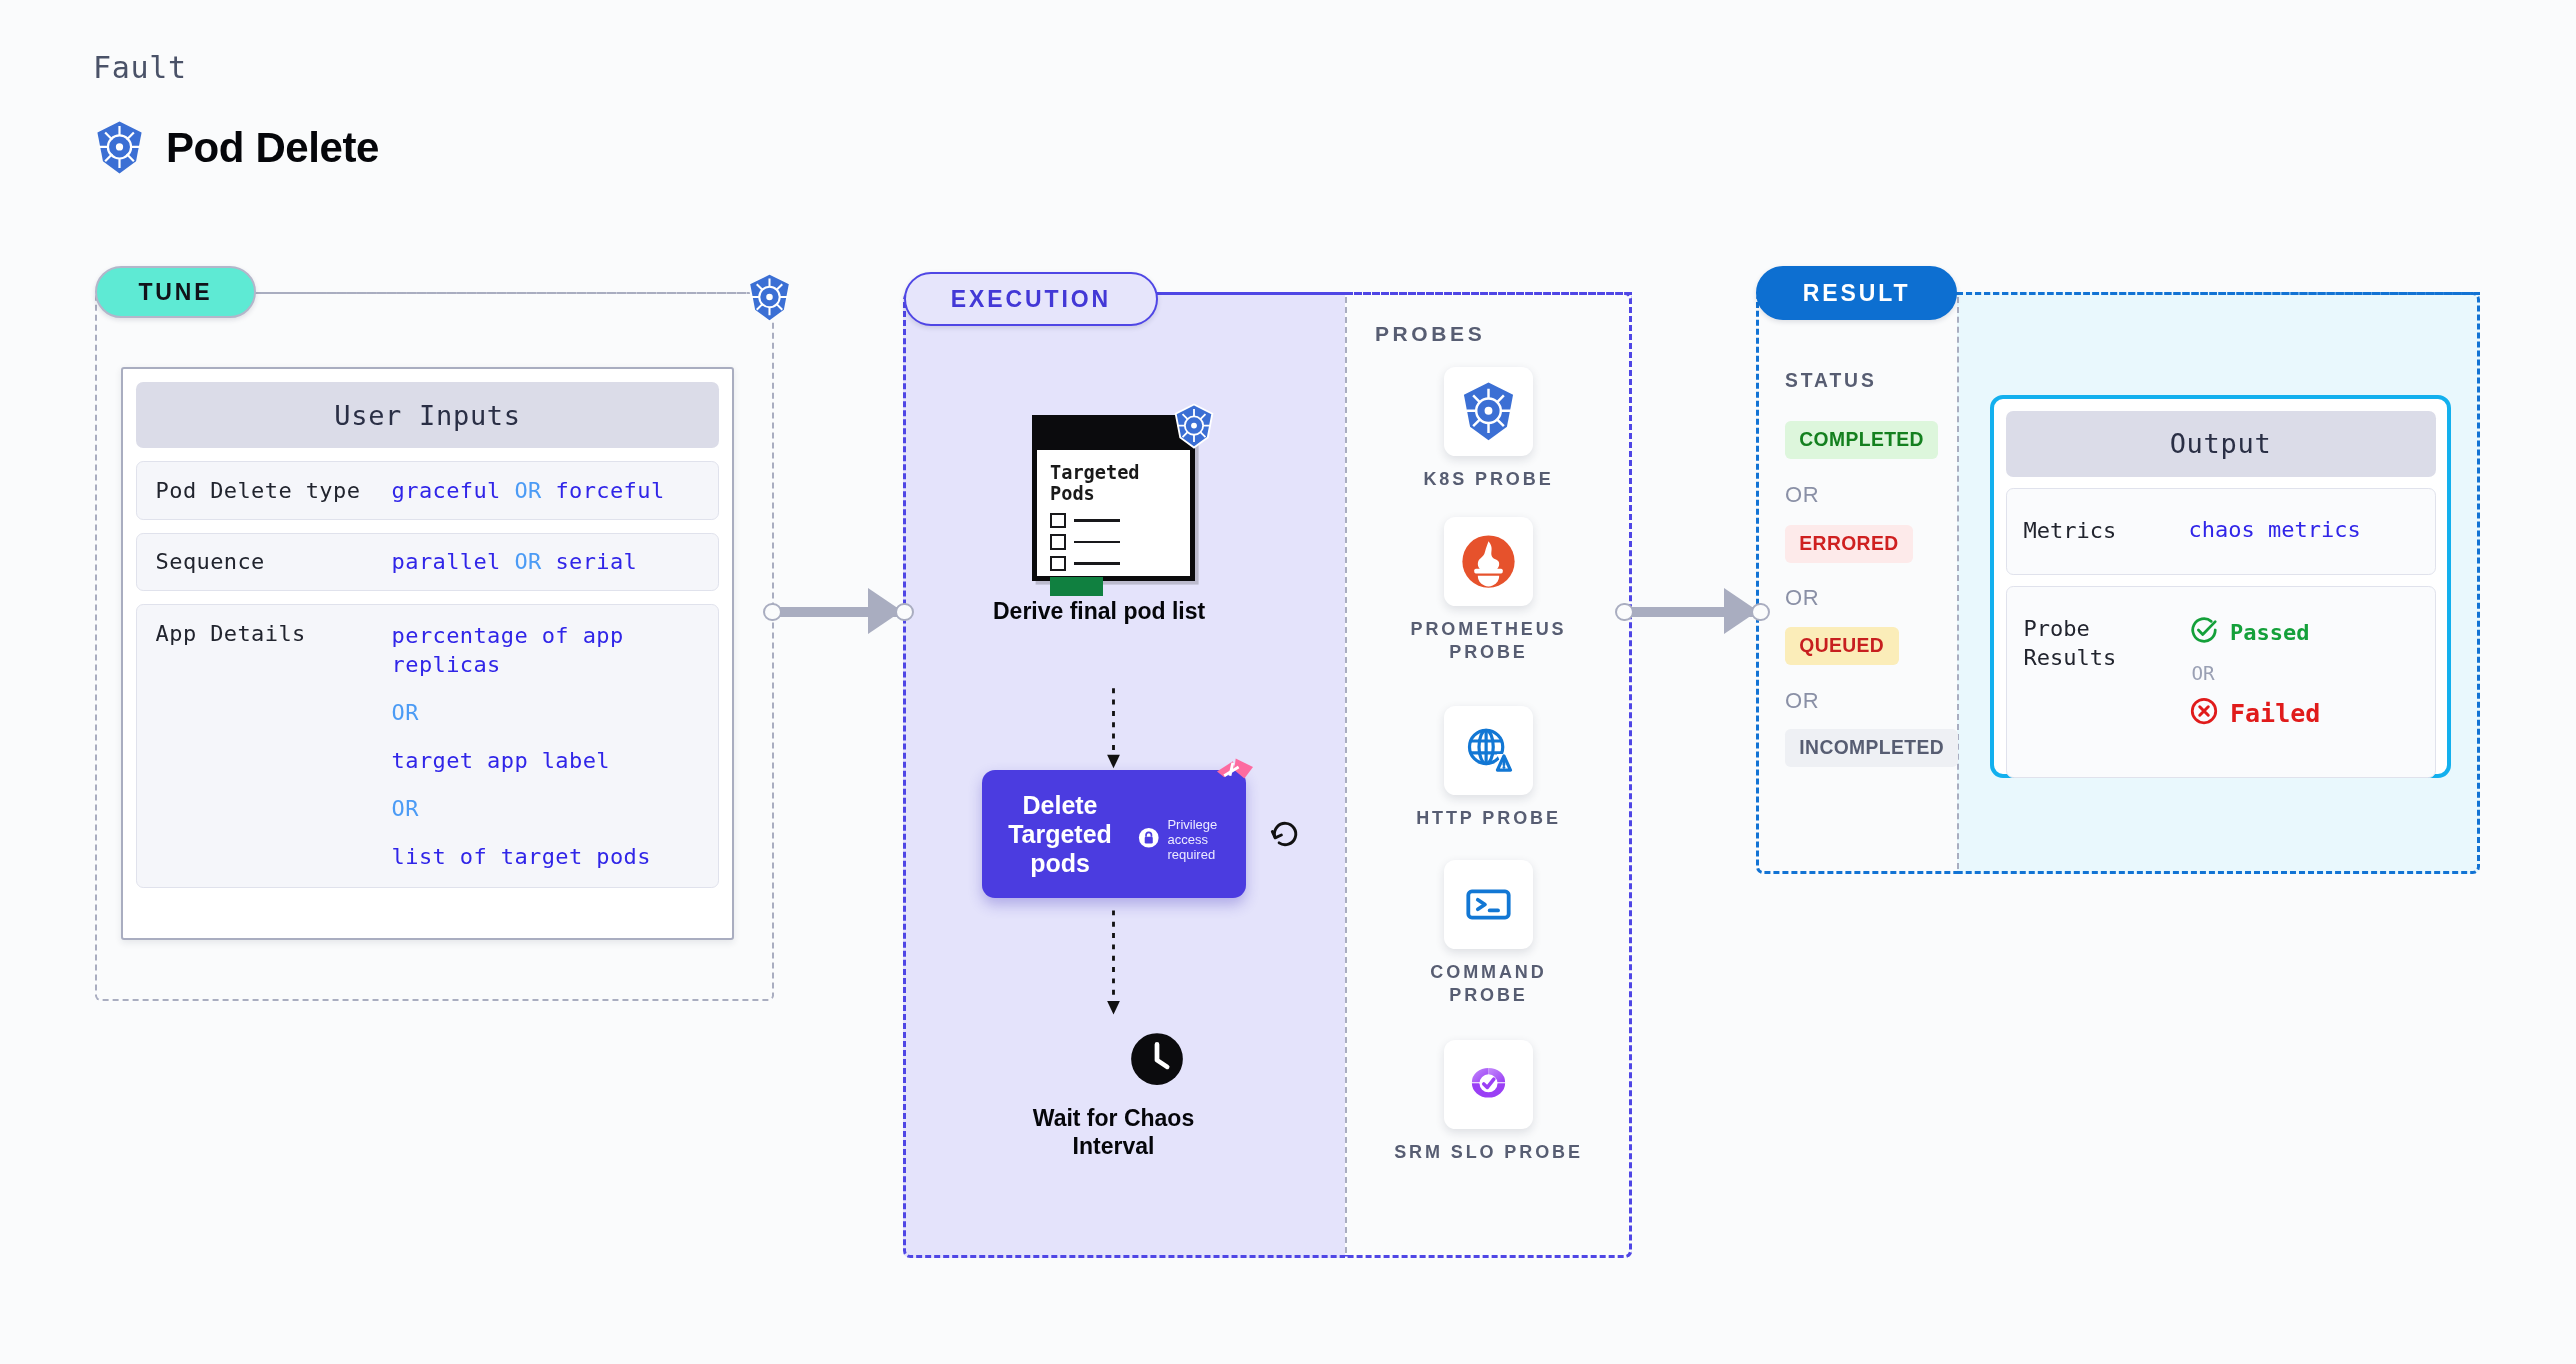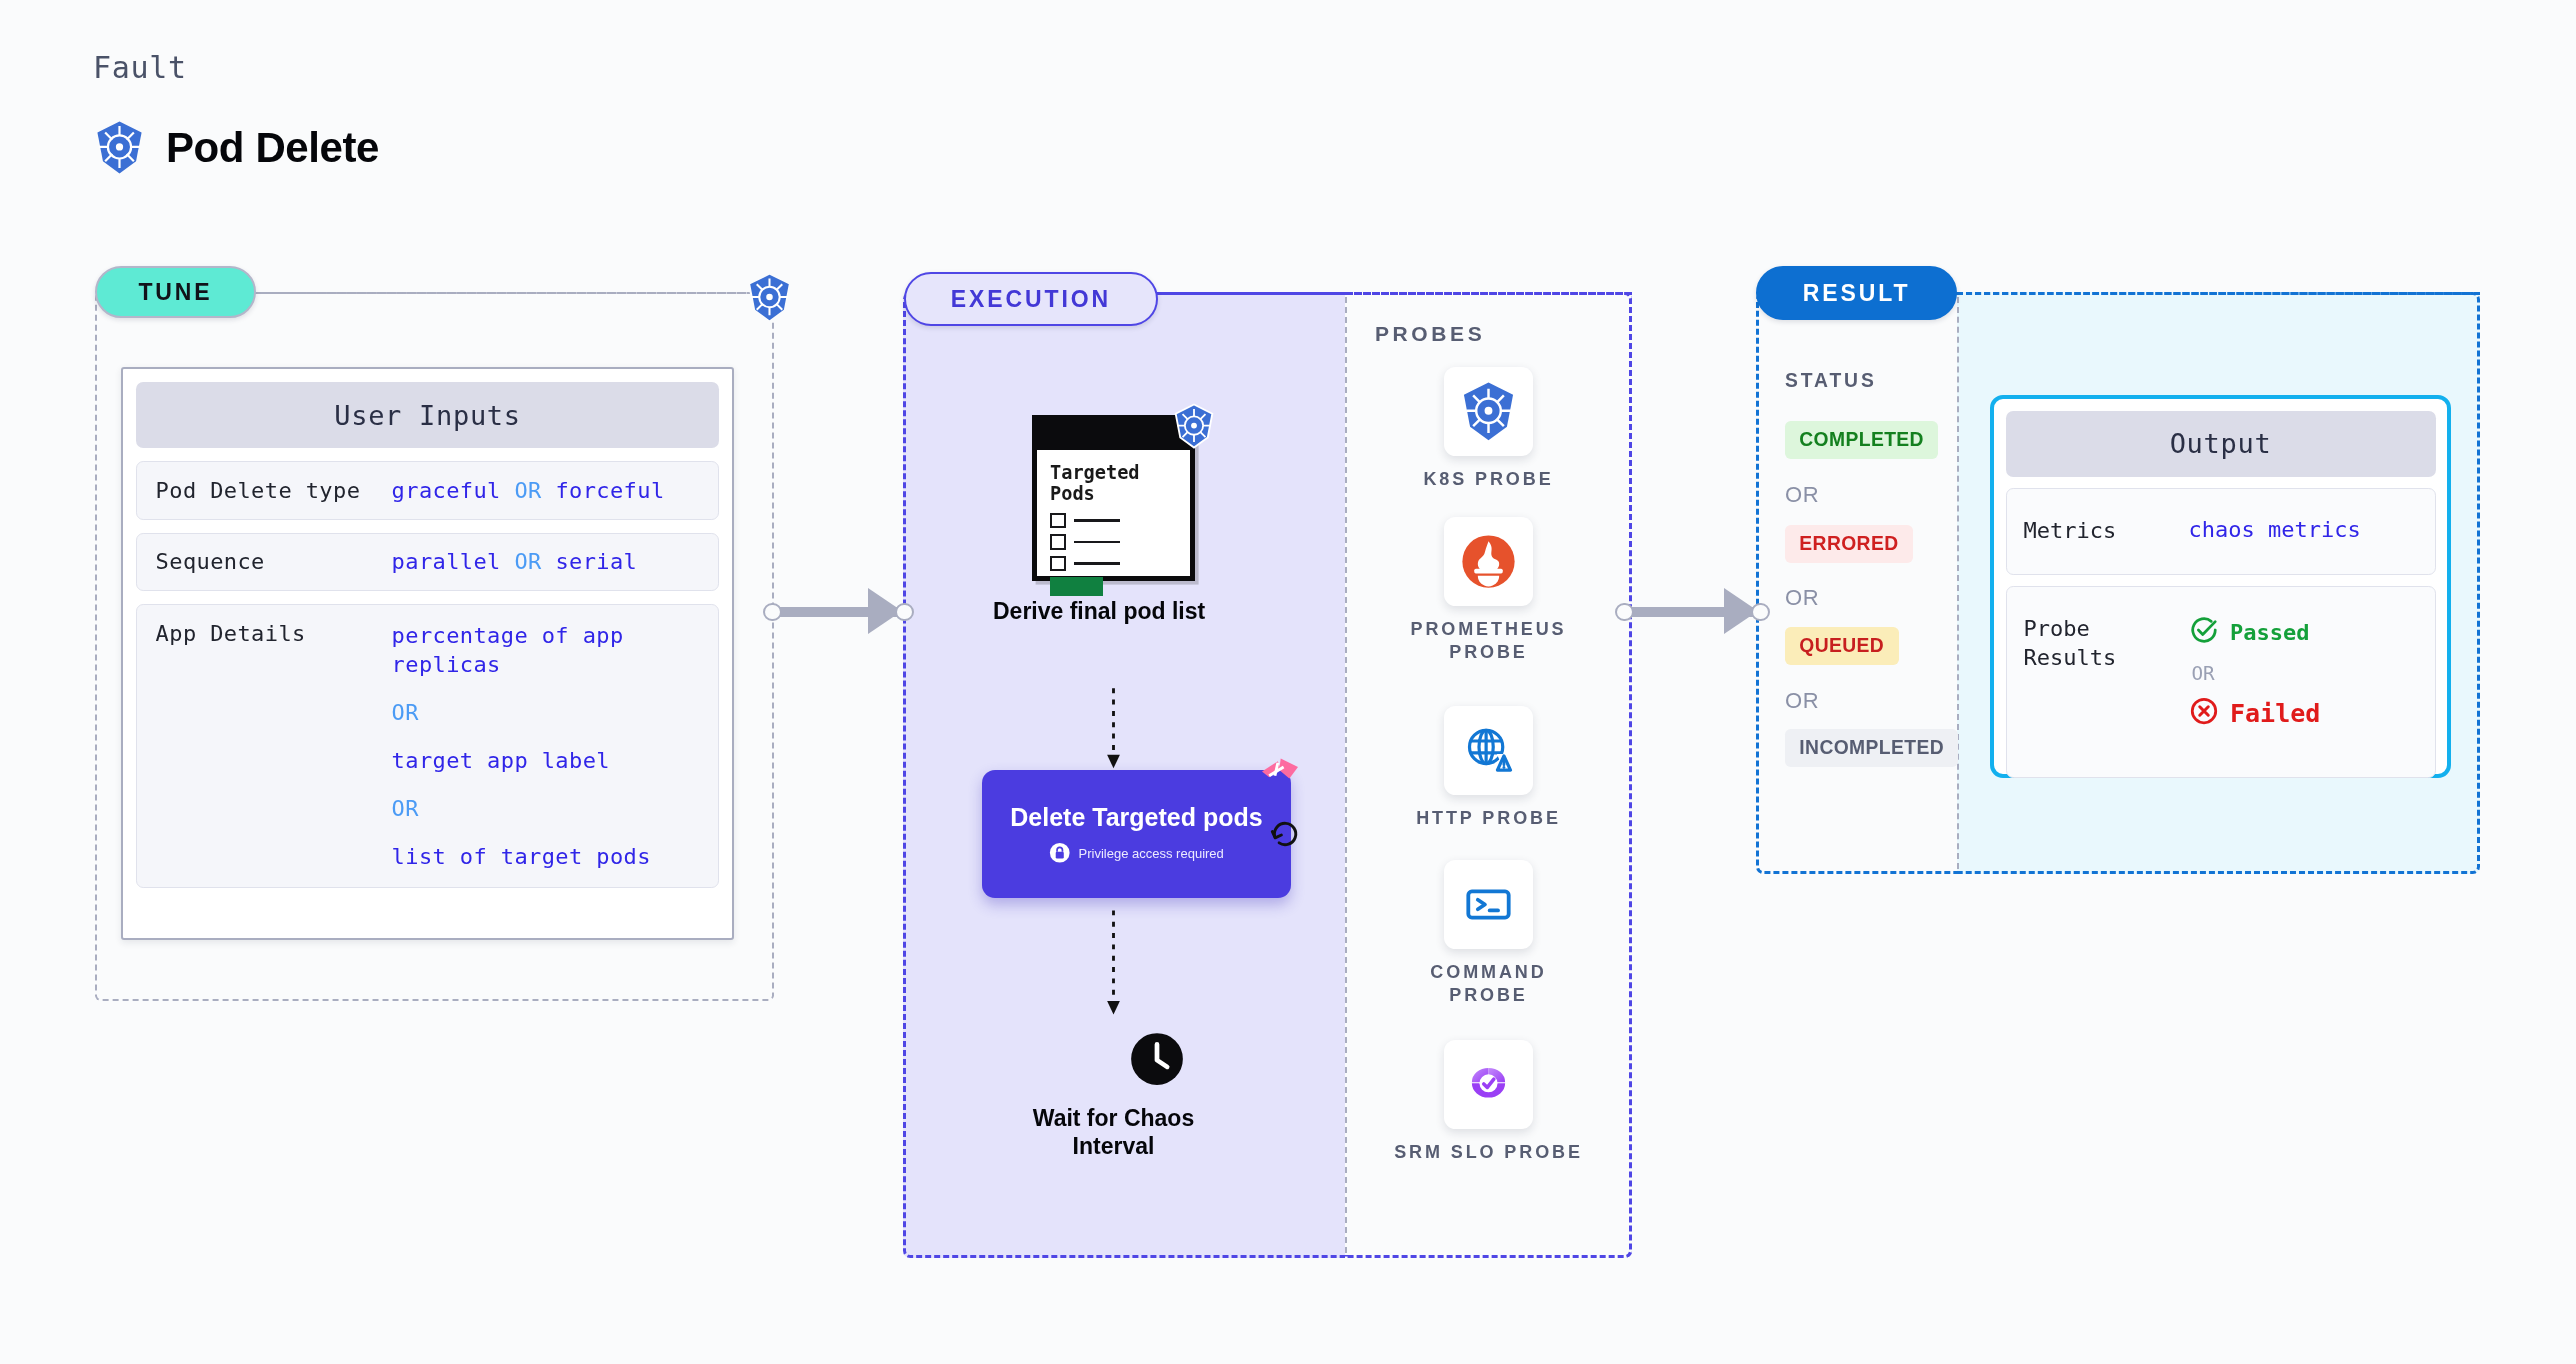--- a/index.html
+++ b/index.html
@@ -149,24 +149,24 @@
   .doc-box { width: 15.8px; height: 15.8px; border: 2.9px solid #18181b; }
   .doc-dash { width: 46px; height: 2.9px; background: #18181b; }
   .doc-green { width: 53px; height: 18.6px; background: #108040; margin-top: 2.9px; }
   .node-caption {
     margin-top: 15.8px; font-size: 23px; font-weight: bold; color: #05060a;
     line-height: 1.24; white-space: nowrap;
   }
 
   .delete-node {
     position: absolute; left: 982px; top: 770px;
-    width: 309px; height: 128px;
+    width: 264px; height: 128px;
     background: #4b3ce0; border-radius: 13px;
     box-shadow: 0 6.4px 14.3px rgba(60,45,190,0.30);
-    display: flex; flex-direction: column; align-items: center;
+    display: flex; flex-direction: row; align-items: center;
     justify-content: center; overflow: visible;
   }
   .delete-title {
     color: #ffffff; font-size: 25px; font-weight: bold;
     line-height: 1.16; text-align: center;
   }
   .priv-row {
     margin-top: 10px; display: flex; align-items: center; gap: 7.9px;
   }
   .priv-text { color: #eceaff; font-size: 13px; }

